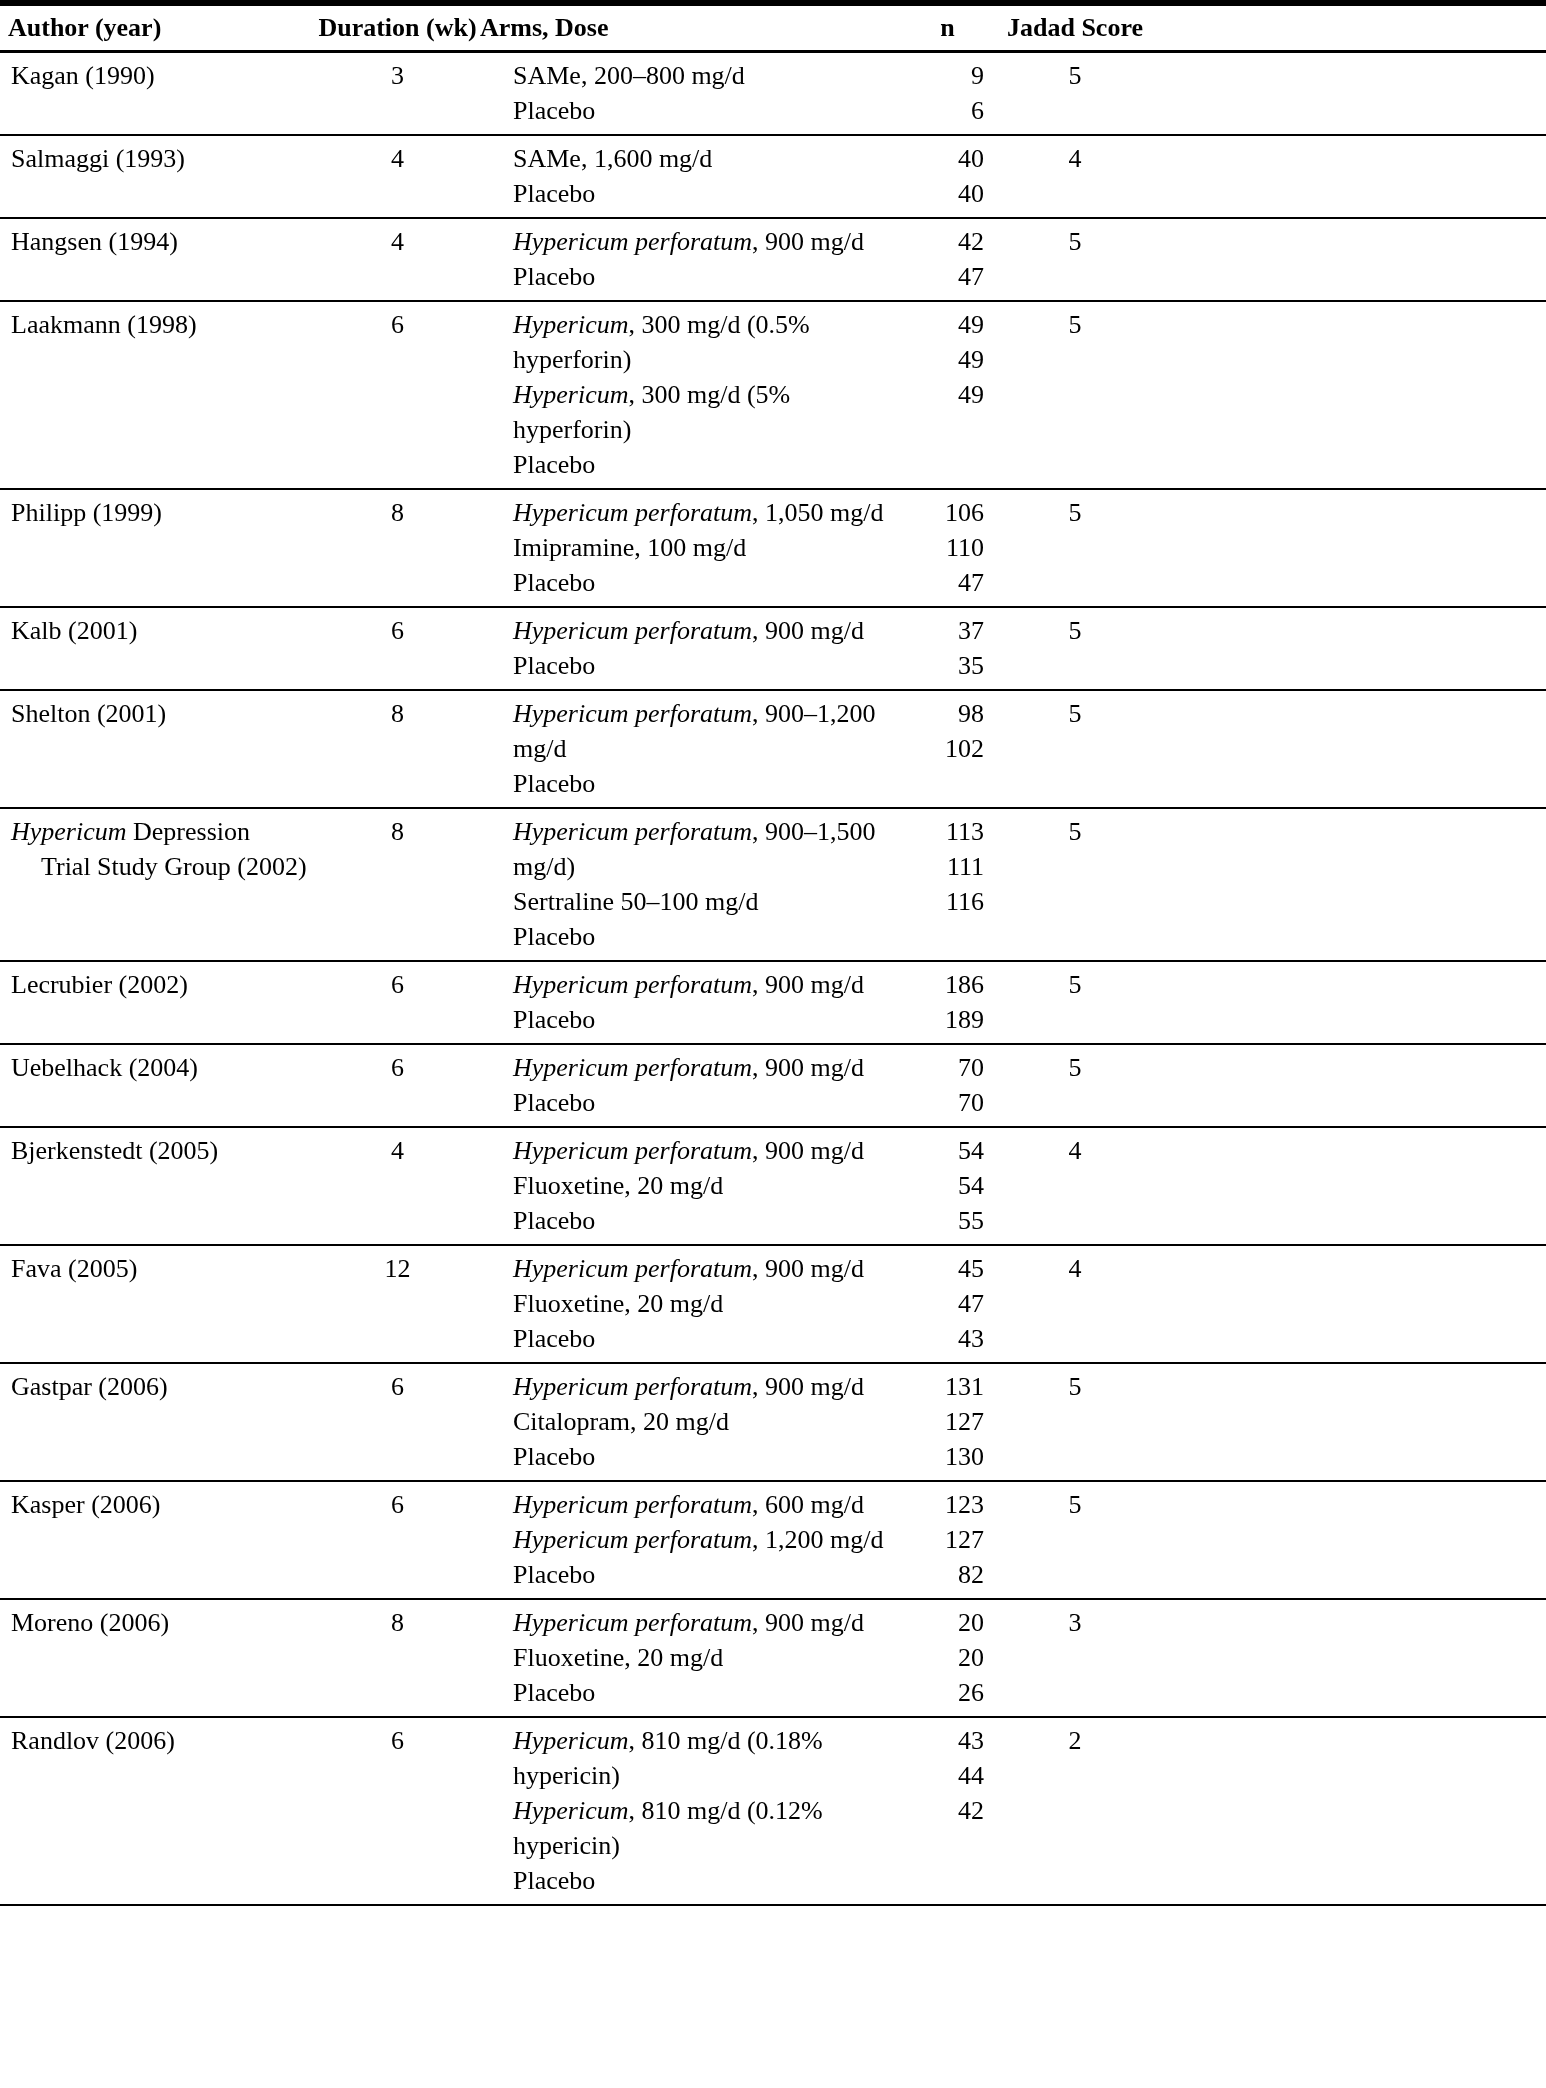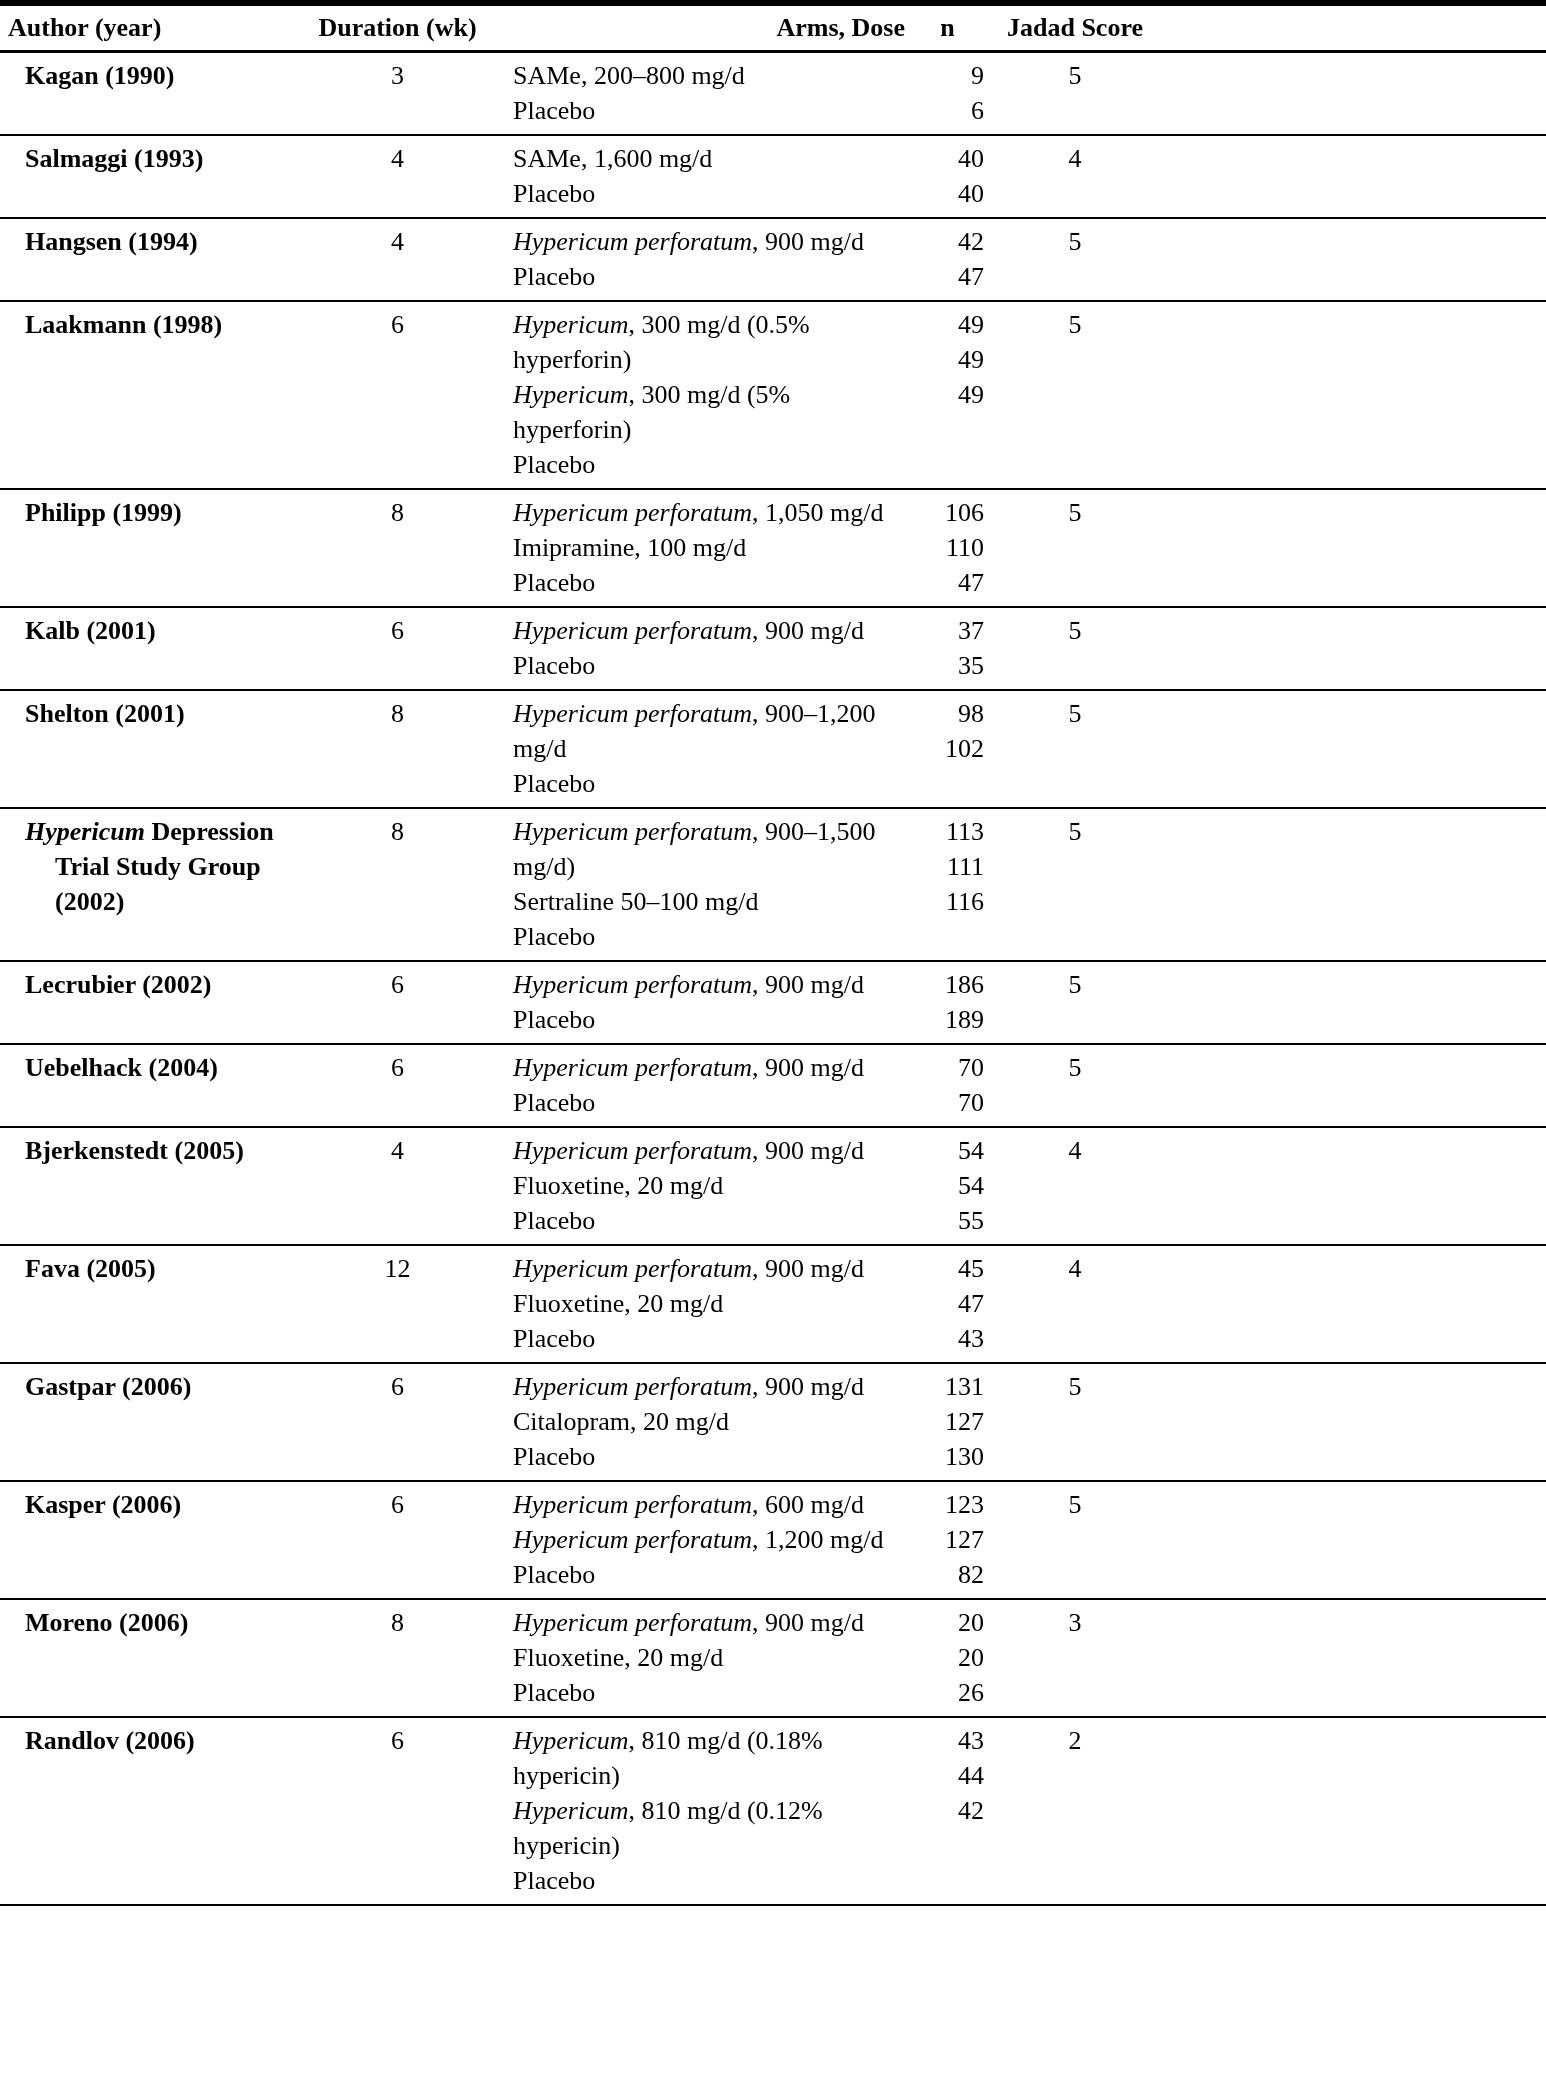--- a/index.html
+++ b/index.html
@@ -47,33 +47,33 @@
   thead th {
     font-weight: bold;
     font-size: 26px;
     line-height: 34px;
     padding: 5px 0 5px 0;
     border-bottom: 3px solid #000000;
     vertical-align: top;
   }
   th.col-author   { text-align: left; padding-left: 8px; }
   th.col-duration { text-align: center; }
-  th.col-arms     { text-align: right; }
+  th.col-arms     { text-align: left; }
   th.col-n        { text-align: center; }
   th.col-jadad    { text-align: center; }
 
   tbody td {
     vertical-align: top;
     padding: 5px 0 6px 0;
     border-bottom: 2px solid #000000;
   }
   .line { line-height: 35px; }
   .line.indent { padding-left: 30px; }
 
-  td.col-author   { text-align: left; padding-left: 25px; font-weight: bold; }
+  td.col-author   { text-align: left; padding-left: 11px; }
   td.col-duration { text-align: center; }
   td.col-arms     { text-align: left; padding-left: 33px; }
   td.col-n        { text-align: right; padding-right: 6px; }
   td.col-jadad    { text-align: center; }
 </style>
 </head>
 <body>
 
 <div class="page">
   <div class="top-rule"></div>

